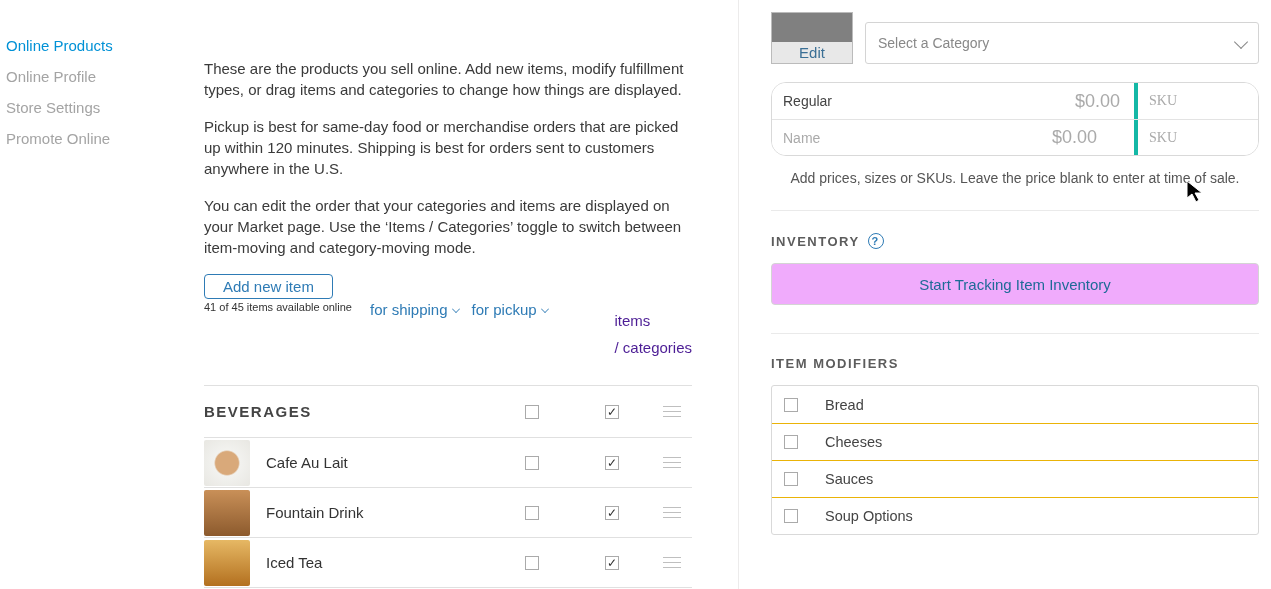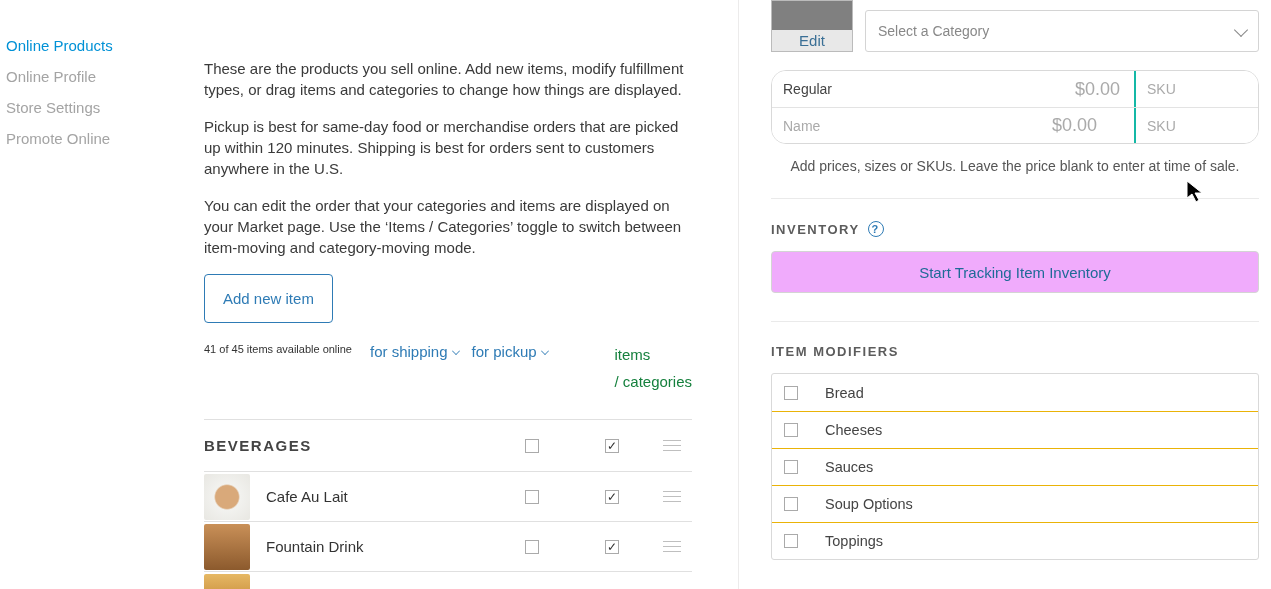--- a/index.html
+++ b/index.html
@@ -36,28 +36,27 @@
   flex-shrink: 0;
 }
 .desc p {
   font-size: 15px;
   color: #3a3a3a;
   line-height: 1.4;
   margin-bottom: 16px;
 }
 .add-btn {
   display: inline-block;
-  padding: 15px 18px;
+  padding: 3px 18px;
   border: 1px solid #2e7bb5;
   color: #2e7bb5;
   border-radius: 4px;
   background: #fff;
   font-size: 15px;
   cursor: pointer;
-  margin-bottom: 18px;
 }
 .filter-row {
   display: flex;
   align-items: flex-start;
   border-bottom: 1px solid #e0e0e0;
   padding-bottom: 24px;
 }
 .count { font-size: 11px; color: #333; margin-right: 18px; padding-top:2px;}
 .filter-link {
   color: #2e7bb5;
@@ -74,22 +73,23 @@
   border-right: 1.5px solid #2e7bb5;
   border-bottom: 1.5px solid #2e7bb5;
   transform: rotate(45deg) scale(.7);
   margin-left: 4px;
   margin-bottom: 2px;
 }
 .toggle-col {
   margin-left: auto;
   text-align: left;
   font-size: 15px;
-  color: #15803d;
+  color: #4c1d95;
   line-height: 1.8;
+  margin-top: 8px;
 }
 .cat-header {
   display: flex;
   align-items: center;
   height: 52px;
   border-bottom: 1px solid #e0e0e0;
 }
 .cat-title {
   font-size: 15px;
   letter-spacing: 1.5px;
@@ -145,21 +145,21 @@
   left:0; right:0;
   height:1.5px;
   background:#bfbfbf;
 }
 .drag-icon::before { top:0; box-shadow: 0 5px 0 #bfbfbf; }
 .drag-icon::after { top:10px; }
 
 
 .right {
   flex: 1;
-  padding: 0 12px 0 32px;
+  padding: 12px 12px 0 32px;
   border-left: 1px solid #ecebeb;
   margin-left: 20px;
 }
 .image-edit {
   display: flex;
   gap: 12px;
   align-items: flex-end;
   margin-bottom: 18px;
 }
 .img-box {
@@ -227,25 +227,26 @@
   text-align:center;
   padding:0 11px;
   color:#701a75;
   font-size:18px;
   outline:none;
   border-left:1px solid transparent;
 }
 .sku-cell {
   width:124px;
   border:none;
-  border-left:2px solid #14b8a6;
+  border-left:4px solid #14b8a6;
   padding:0 11px;
   color:#aaa;
   font-size:14px;
   outline:none;
+  font-family:Liberation Serif, serif;
 }
 .sku-cell::placeholder, .price-cell::placeholder { color:#aaa; }
 .hint {
   text-align:center;
   font-size:14px;
   color:#555;
   margin:14px 0 24px;
 }
 .sect-divider { border-top:1px solid #eaeaea; margin-bottom:22px;}
 .sect-label {
@@ -444,24 +445,20 @@
         <span class="mod-label">Cheeses</span>
       </div>
       <div class="mod-row">
         <span class="checkbox"></span>
         <span class="mod-label">Sauces</span>
       </div>
       <div class="mod-row">
         <span class="checkbox"></span>
         <span class="mod-label">Soup Options</span>
       </div>
-      <div class="mod-row">
-        <span class="checkbox"></span>
-        <span class="mod-label">Toppings</span>
-      </div>
     </div>
   </aside>
 </div>
 
 <div class="cursor">
   <svg width="20" height="24" viewBox="0 0 20 24">
       <path d="M1 1 L1 18 L6 14 L10 22 L13 20 L9 13 L16 13 Z" fill="#000" stroke="#fff" stroke-width="1"></path>
     </svg>
 </div>
 

